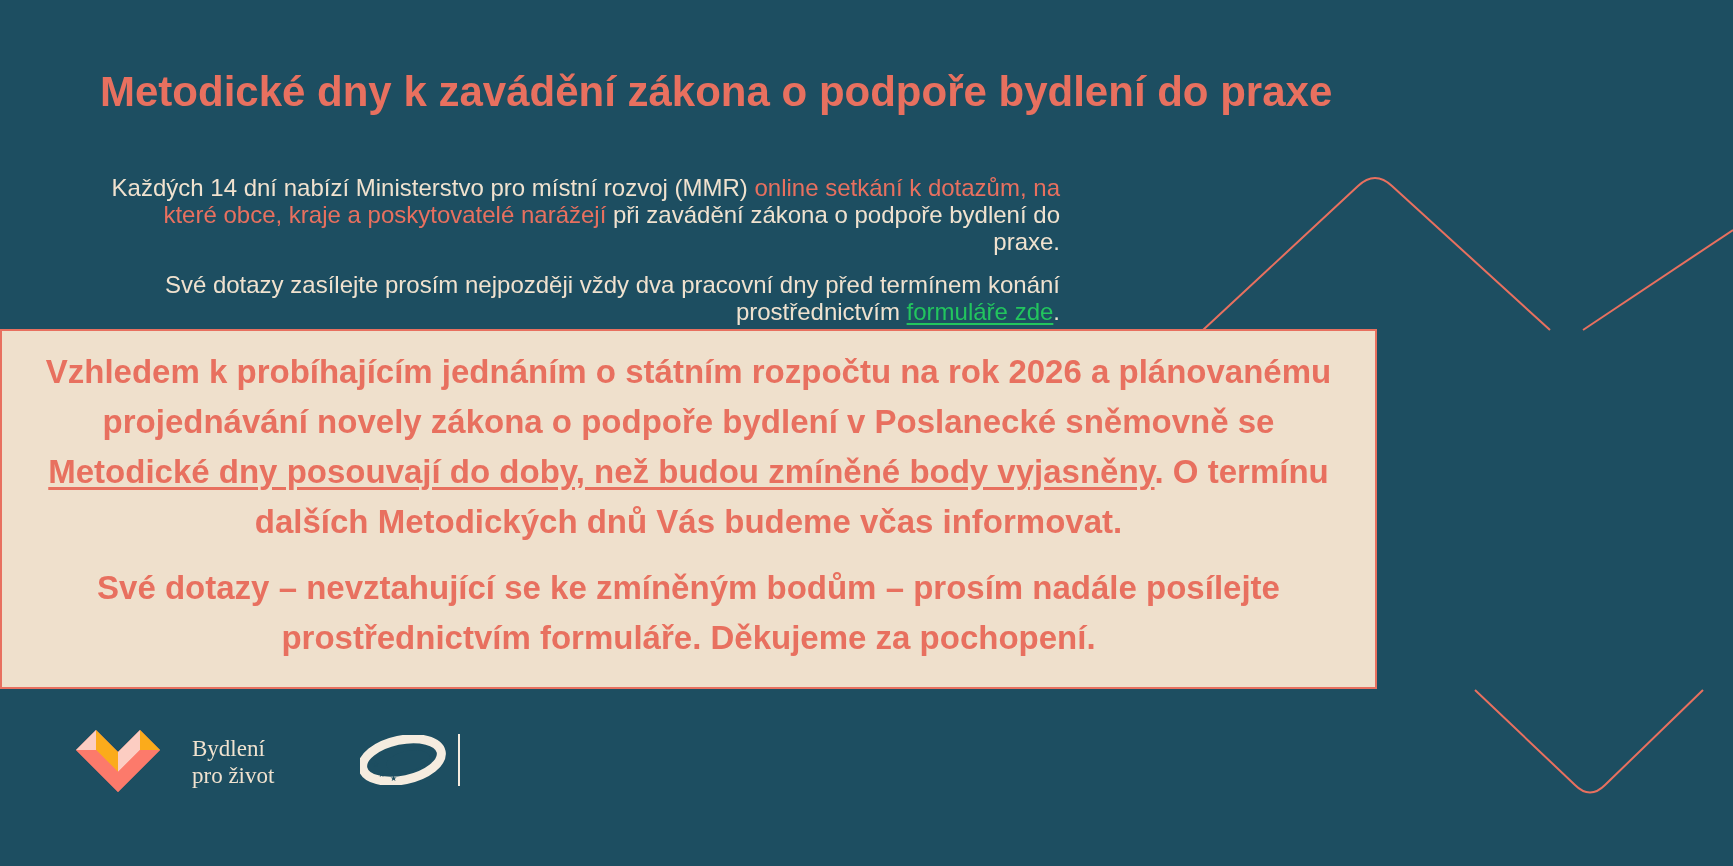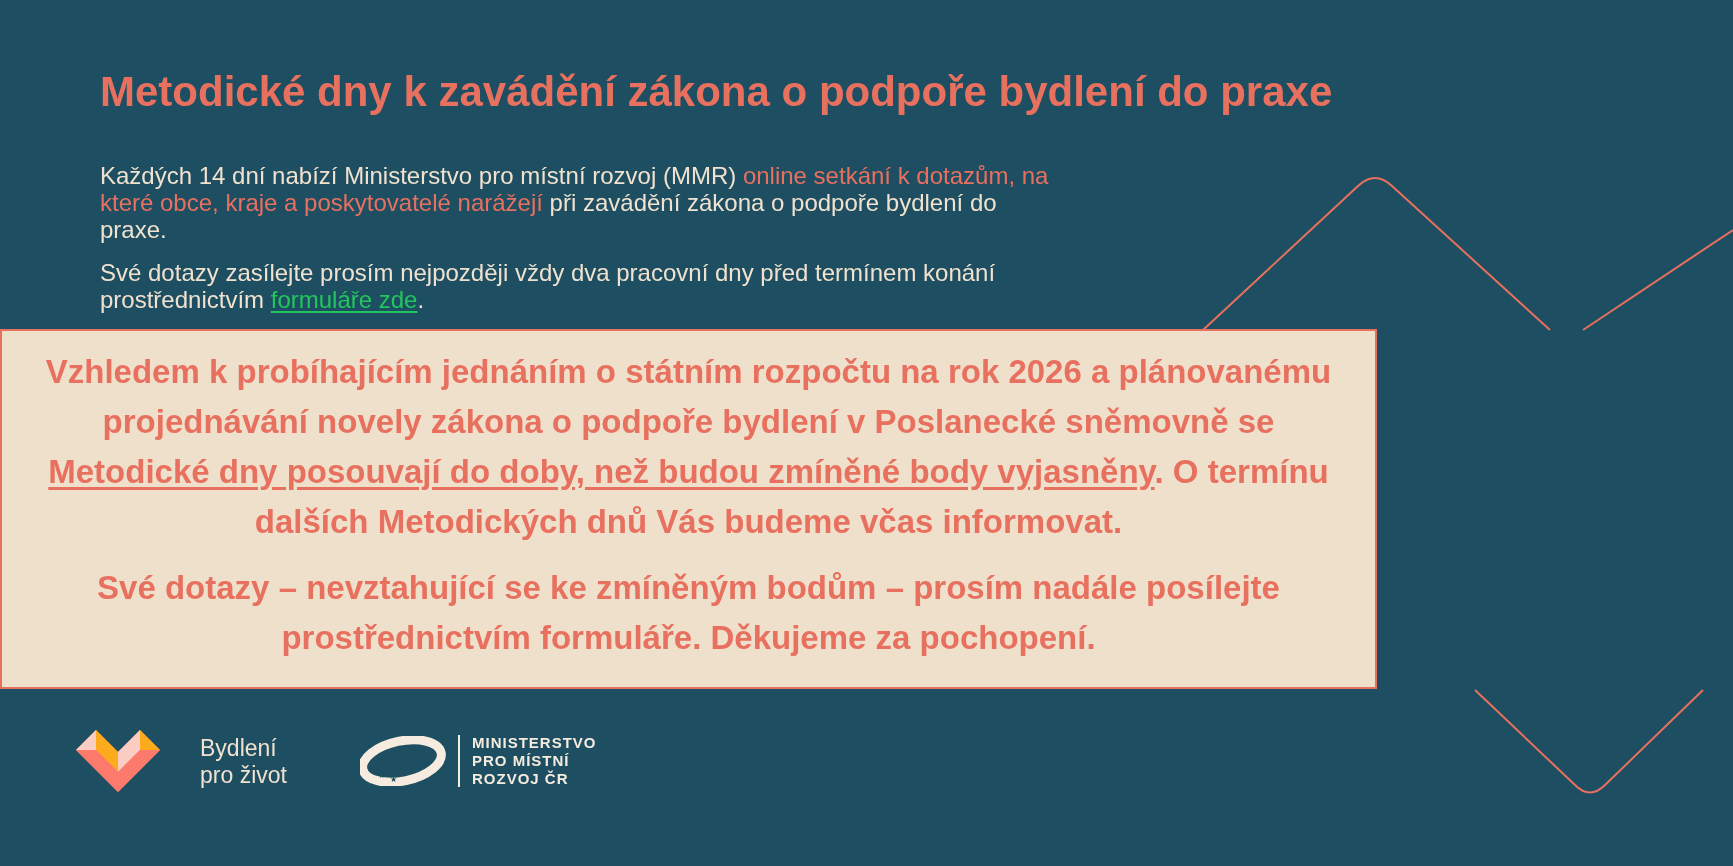--- a/index.html
+++ b/index.html
@@ -13,37 +13,37 @@
     .page-title {
       position: absolute; left: 100px; top: 62px; width: 1560px;
       margin: 0; font-weight: bold; font-size: 42px; line-height: 60px;
       color: #e8705f; letter-spacing: 0;
       white-space: nowrap;
     }
     .intro {
       position: absolute; left: 100px; top: 158px; width: 960px;
       color: #f0e2cf; font-size: 24px; line-height: 27px;
     }
-    .intro p { margin: 4px 0 16px 0; }
+    .intro p { margin: 16px 0 16px 0; text-align: right; }
     .accent { color: #e8705f; }
     .link { color: #22c55e; text-decoration: underline; text-underline-offset: 3px; }
     .banner {
       position: absolute; left: 0; top: 329px; width: 1377px; height: 360px;
       box-sizing: border-box;
       background: #efe0cc;
       border: 2px solid #e8705f;
       color: #e8705f; font-weight: bold; text-align: center;
       font-size: 33px; line-height: 50px;
       padding: 16px 30px 0 30px;
     }
     .banner p { margin: 0 0 16px 0; }
     .banner .ulink { text-decoration: underline; text-underline-offset: 4px; }
     .footer { position: absolute; left: 0; top: 720px; width: 900px; height: 100px; }
     .logo-bpz { position: absolute; left: 76px; top: 10px; display: flex; align-items: center; }
-    .logo-bpz .txt { margin-left: 40px; color: #f0e2cf; font-size: 23px; line-height: 27px; }
+    .logo-bpz .txt { margin-left: 32px; color: #f0e2cf; font-size: 23px; line-height: 27px; font-family: Liberation Serif, serif; }
     .logo-mmr { position: absolute; left: 360px; top: 14px; display: flex; align-items: center; }
     .logo-mmr .sep { width: 2px; height: 52px; background: #f5ecdf; margin: 0 12px 0 12px; }
     .logo-mmr .txt { color: #f5ecdf; font-weight: bold; font-size: 15px; line-height: 18px; letter-spacing: 1px; }
   </style>
 </head>
 <body>
 
 <svg class="deco" viewBox="0 0 1733 866">
   <path d="M1203 330 L1358 186 Q1375 170 1392 186 L1550 330" fill="none" stroke="#e8705f" stroke-width="2"></path>
   <path d="M1583 330 L1733 230" fill="none" stroke="#e8705f" stroke-width="2"></path>
@@ -87,19 +87,14 @@
   </div>
   <div class="logo-mmr">
     <svg width="86" height="50" viewBox="0 0 86 50">
       <ellipse cx="42" cy="25" rx="40" ry="20" fill="none" stroke="#f5ecdf" stroke-width="9" transform="rotate(-12 42 25)"></ellipse>
       <ellipse cx="48" cy="26" rx="22" ry="10" fill="#1d4e61" transform="rotate(-12 48 26)"></ellipse>
       <text x="12" y="32" font-size="8" fill="#1d4e61">★</text>
       <text x="18" y="42" font-size="8" fill="#1d4e61">★</text>
       <text x="30" y="46" font-size="8" fill="#1d4e61">★</text>
     </svg>
     <div class="sep"></div>
-    <div class="txt">
-      <div>MINISTERSTVO</div>
-      <div>PRO MÍSTNÍ</div>
-      <div>ROZVOJ ČR</div>
-    </div>
   </div>
 </div>
 
 </body></html>

